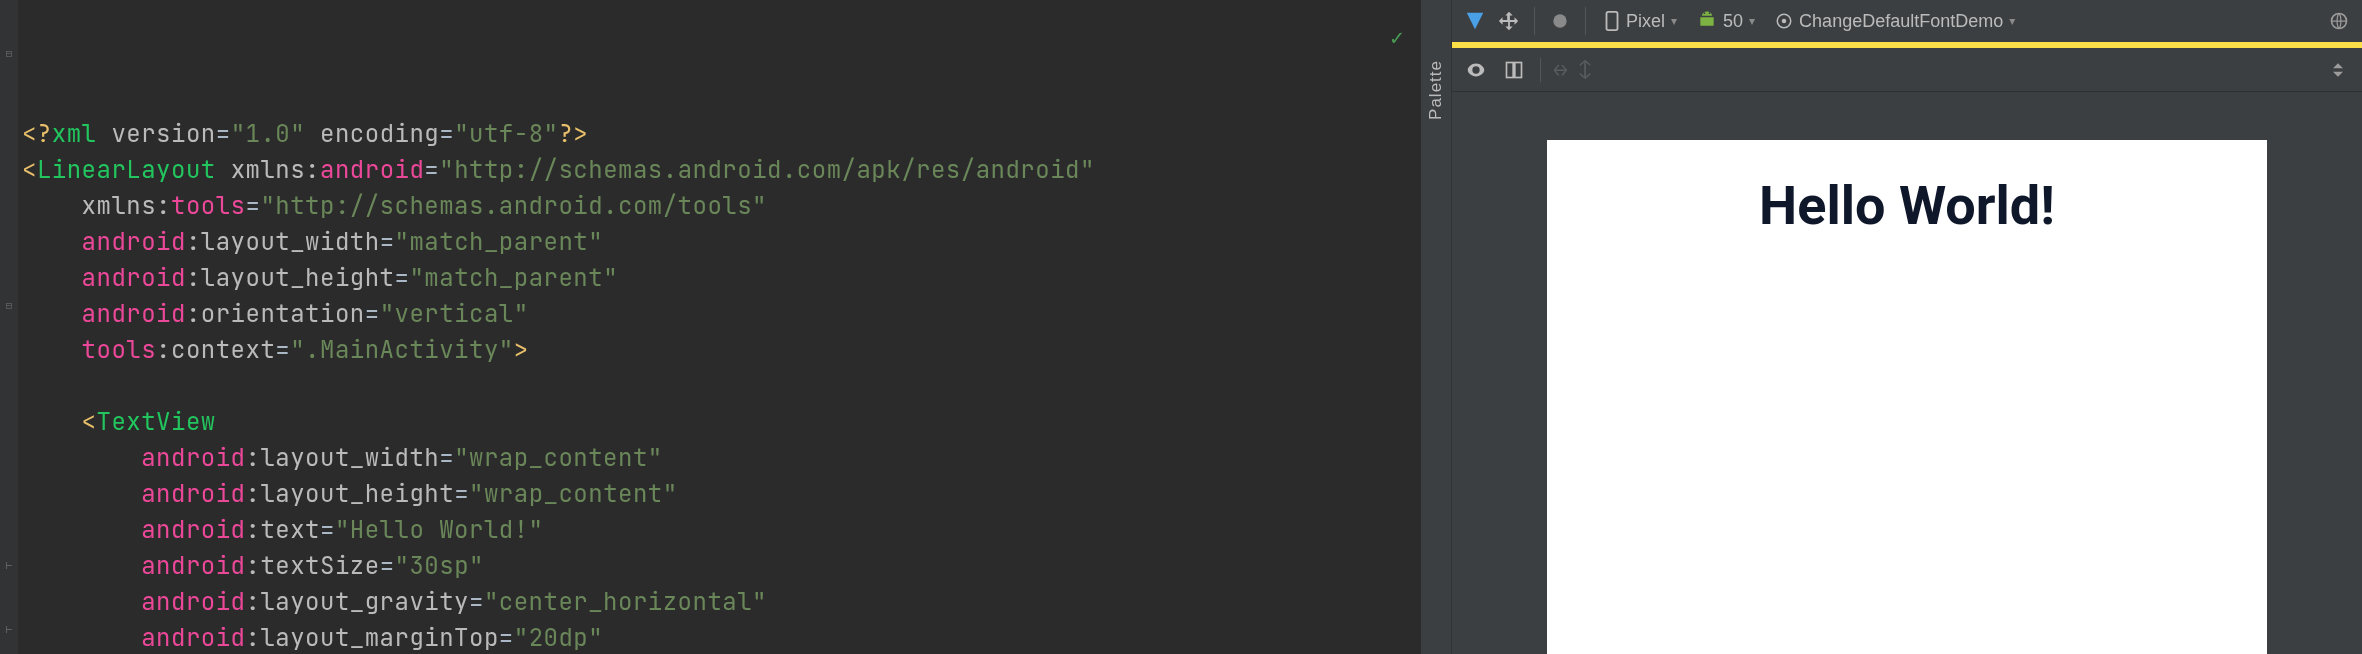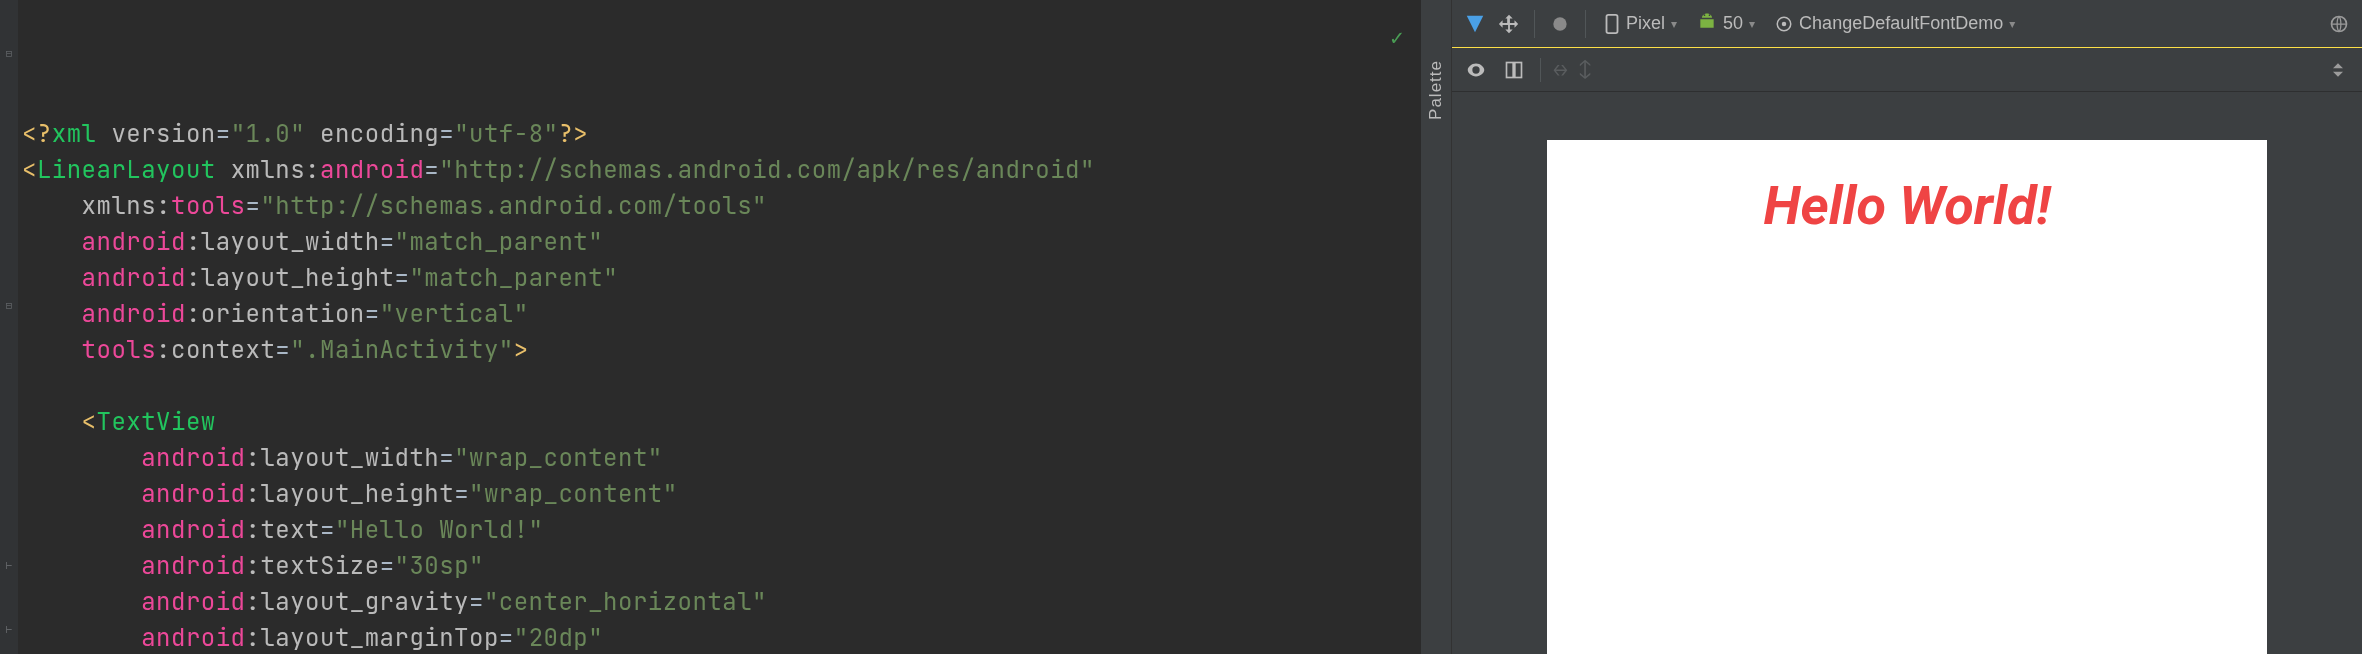--- a/index.html
+++ b/index.html
@@ -89,21 +89,21 @@
     letter-spacing: 1px;
   }
   .preview-col {
     flex: 1;
     display: flex;
     flex-direction: column;
   }
   .toolbar {
     height: 48px;
     background: #3c3f41;
-    border-bottom: 1px solid #fde047;
+    border-bottom: 6px solid #fde047;
     display: flex;
     align-items: center;
     padding: 8px 10px;
     gap: 8px;
     font-family: "Segoe UI", Arial, sans-serif;
     color: #bbbbbb;
     font-size: 18px;
   }
   .toolbar .sep {
     width: 1px;
@@ -167,23 +167,22 @@
     padding-top: 48px;
   }
   .phone-surface {
     width: 720px;
     background: #ffffff;
     position: relative;
   }
   .hello {
     font-family: "Roboto", "Segoe UI", Arial, sans-serif;
     font-weight: 700;
-    font-style: italic;
     font-size: 54px;
-    color: #ef4444;
+    color: #0f172a;
     text-align: center;
     padding-top: 34px;
   }
 </style>
 </head>
 <body>
 
 <div class="editor-wrap">
   <div class="gutter">
     <div class="fold-mark" style="top:46px">⊟</div>

